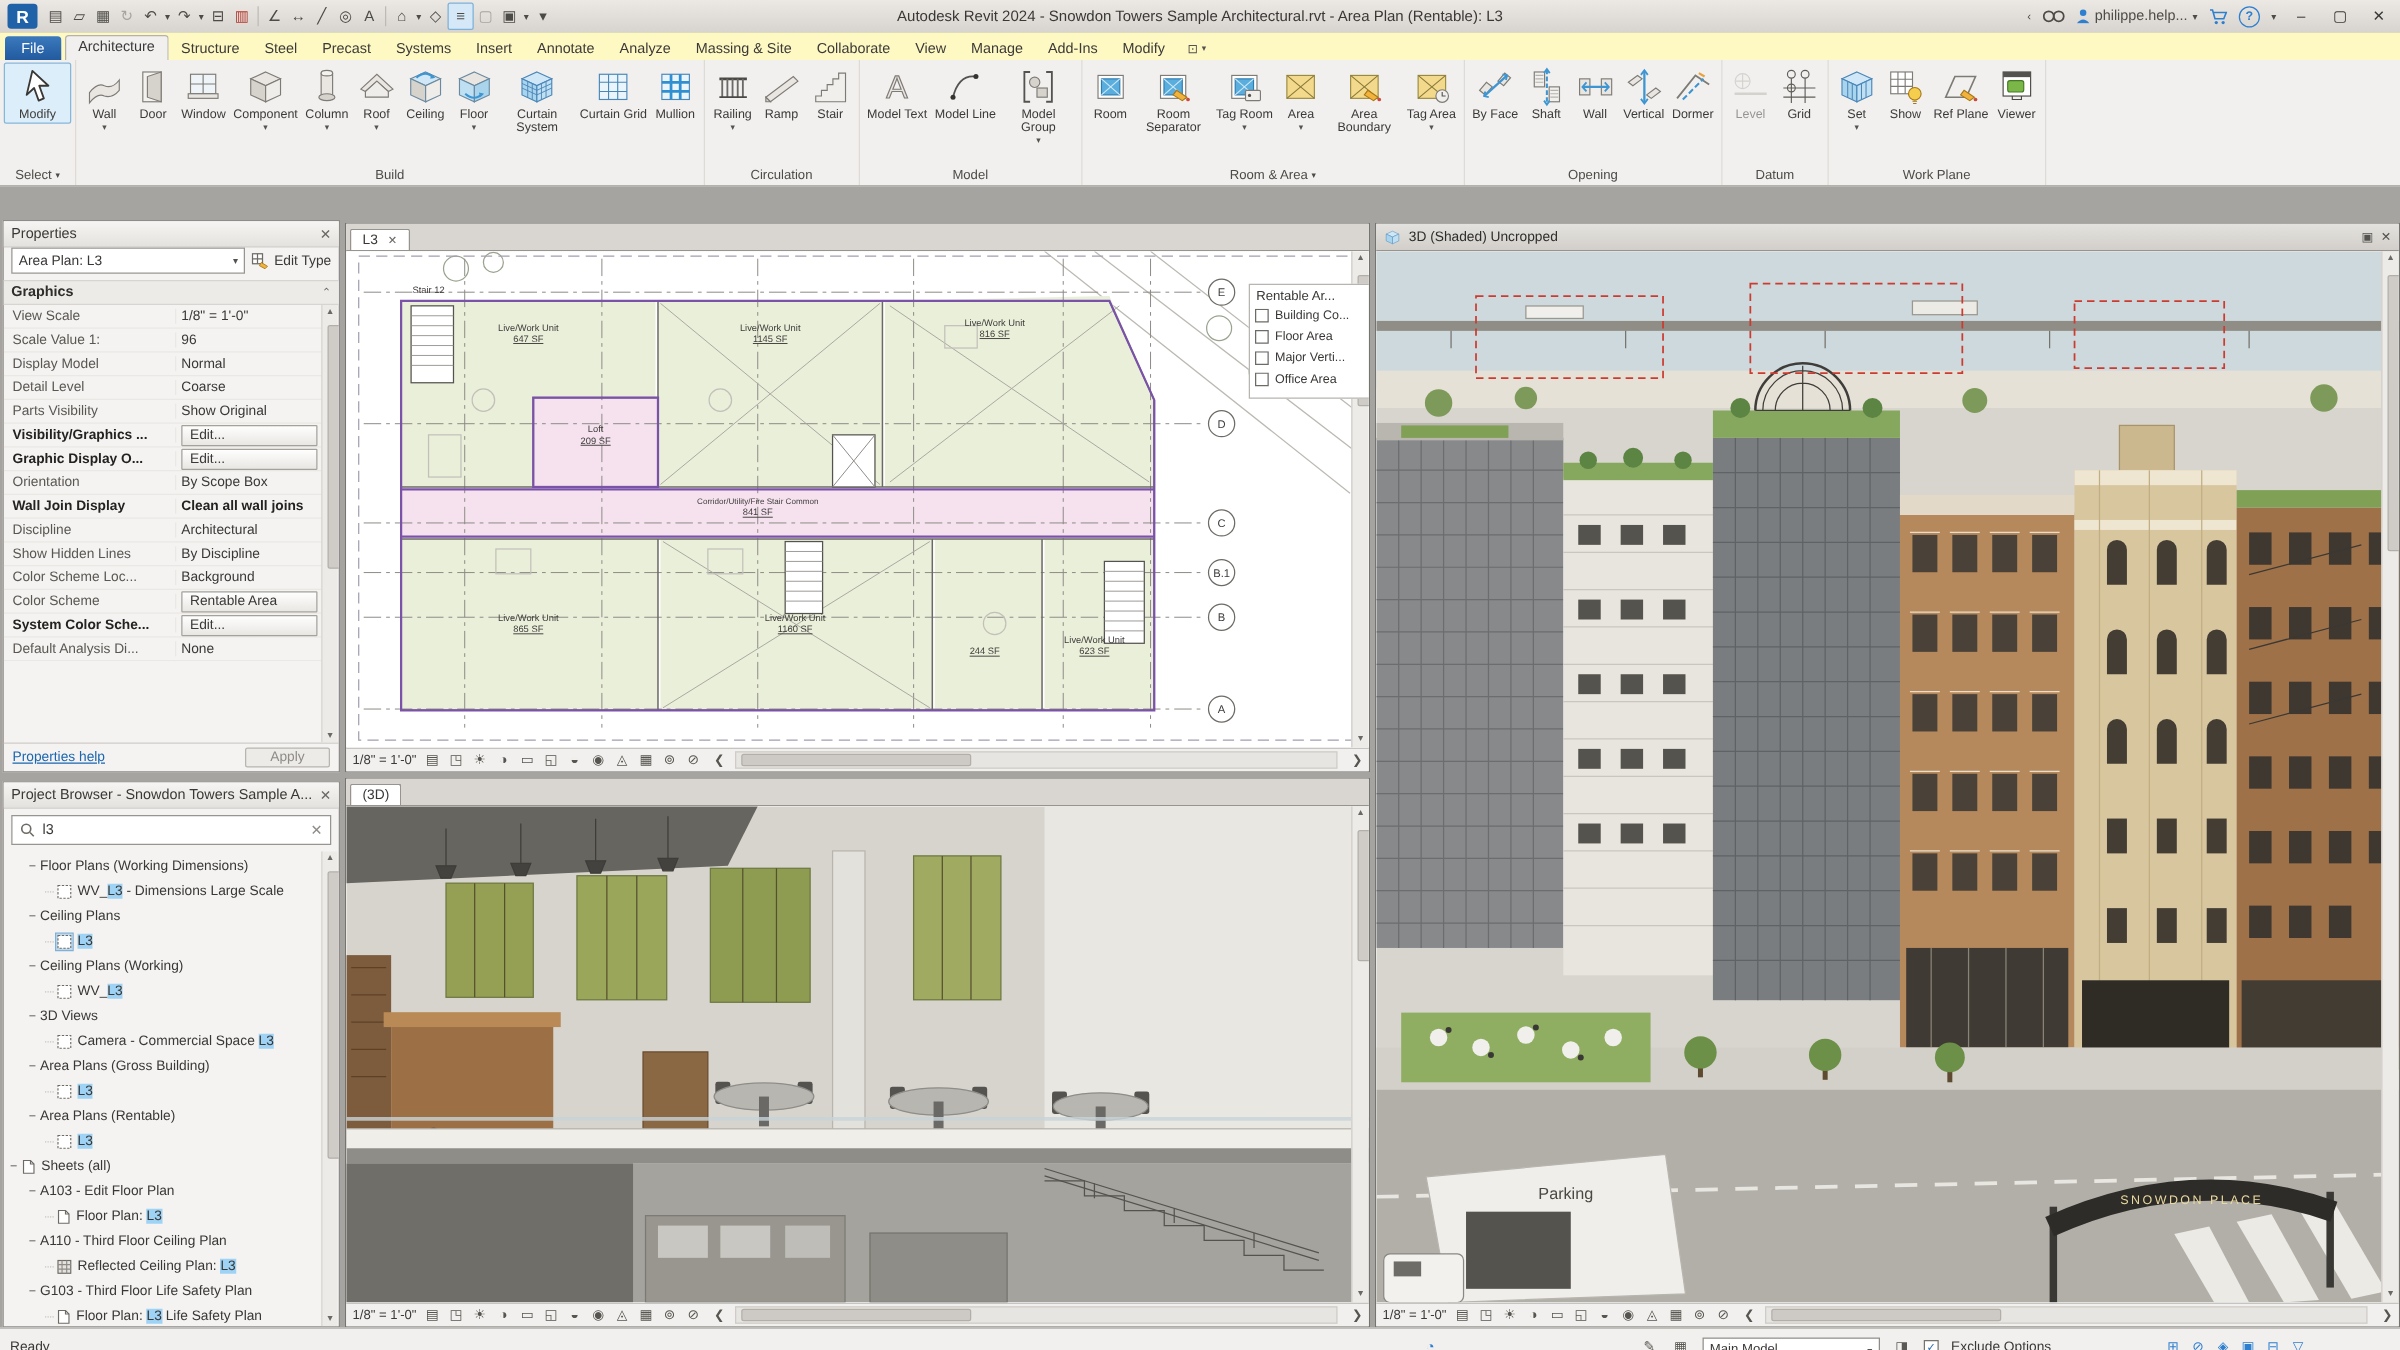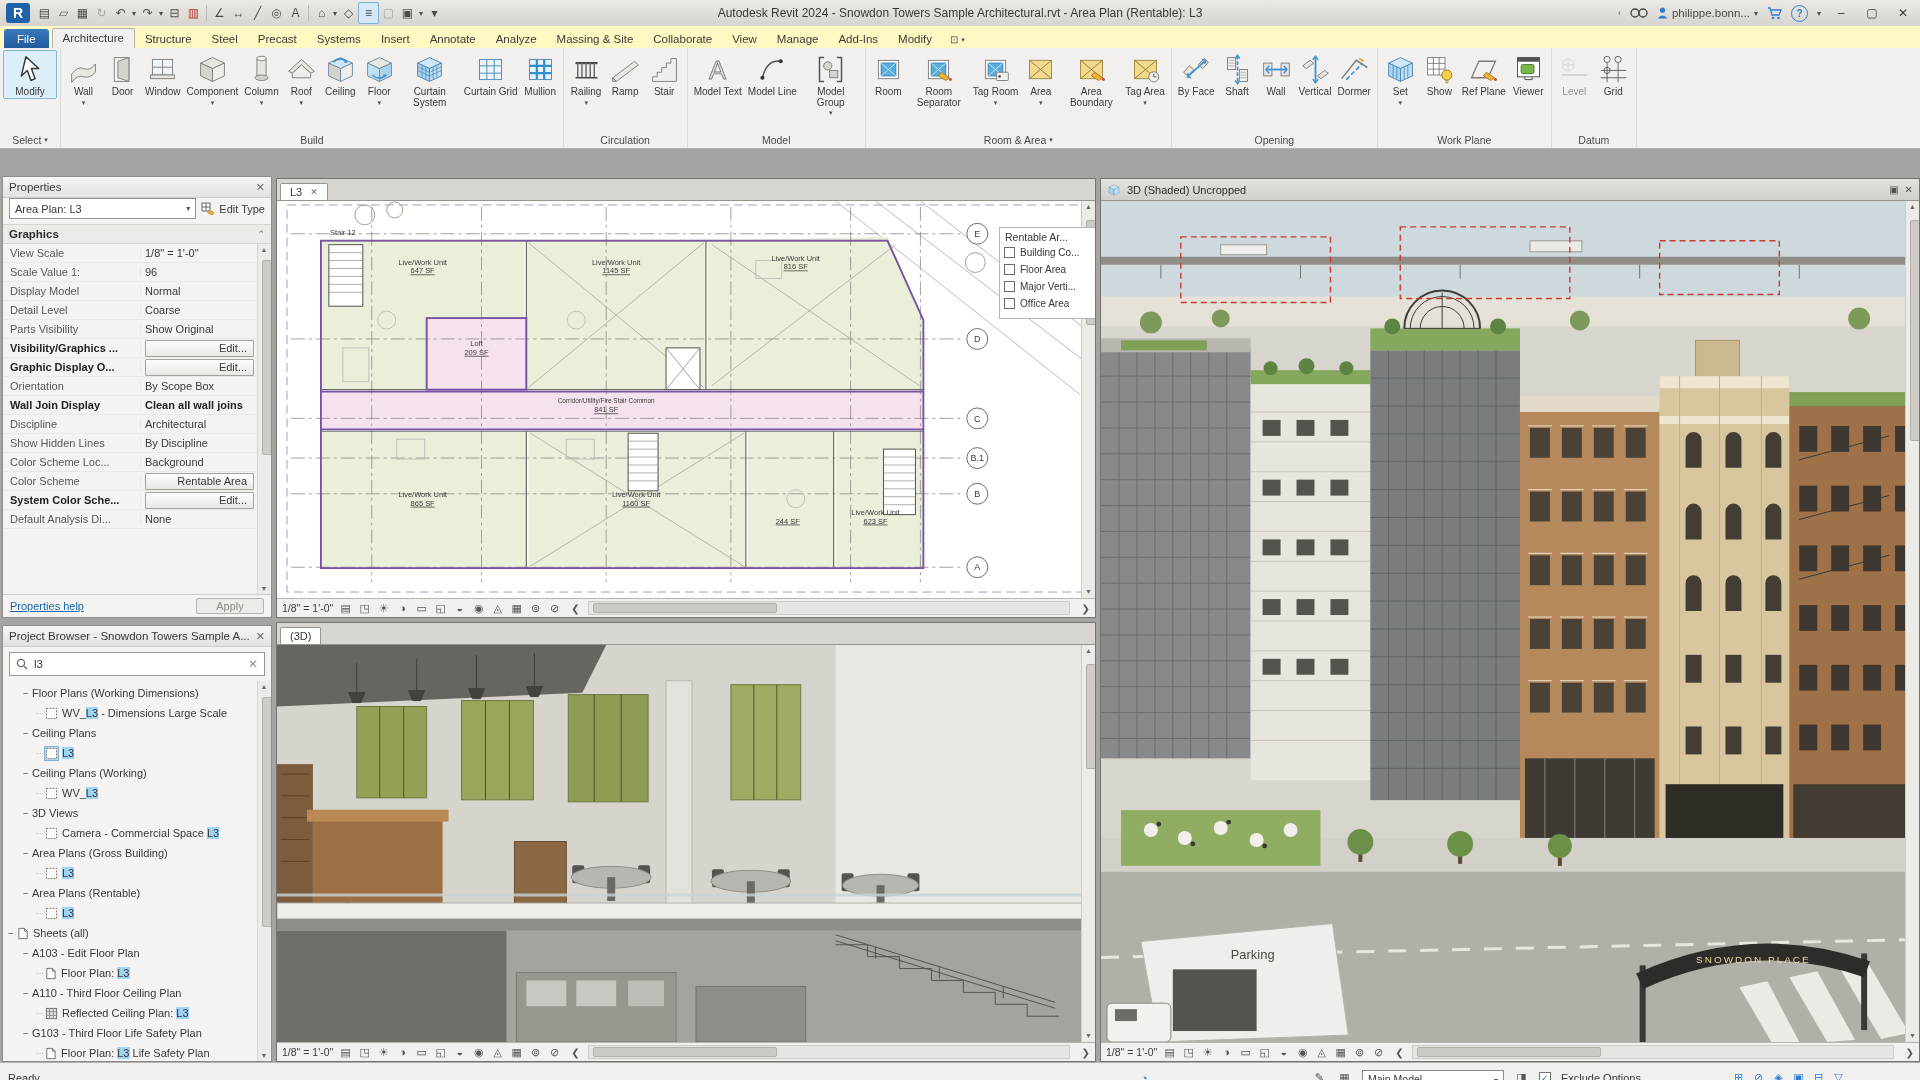--- a/index.html
+++ b/index.html
@@ -55,21 +55,21 @@
   .sechdr{height:18px;display:flex;align-items:center;padding:0 6px;font-size:11.5px;font-weight:bold;color:#2f2d2b;
           border-top:1px solid #d8d5d1;border-bottom:1px solid #d8d5d1;background:#edebe8;flex:none}
   .sechdr .chev{margin-left:auto;font-size:9px;font-weight:normal;color:#6b6966}
   #prop-rows{flex:1;overflow:hidden;margin-right:13px}
   .prow{height:18px;display:flex;border-bottom:1px solid #eae8e4;font-size:11px;align-items:center}
   .plab{width:126px;padding:0 4px 0 7px;color:#5a5753;border-right:1px solid #eae8e4;white-space:nowrap;overflow:hidden;flex:none}
   .plab.b{font-weight:bold;color:#232220}
   .pval{flex:1;padding:0 4px;color:#3a3836;white-space:nowrap;overflow:hidden}
   .pval.b{font-weight:bold;color:#232220}
   .pbtn{flex:1;margin:11px 4px;border:1px solid #a5a29c;background:linear-gradient(#fefefe,#e9e7e3);
-        font-size:11px;color:#3a3836;text-align:right;line-height:13px;border-radius:1px}
+        font-size:11px;color:#3a3836;text-align:left;line-height:13px;border-radius:1px}
   .propfoot{height:22px;display:flex;align-items:center;padding:0 7px;border-top:1px solid #cfccc8;flex:none}
   .phelp{font-size:11px;color:#1a66b0;text-decoration:underline}
   .applybtn{margin-left:auto;width:66px;border:1px solid #b8b5b0;background:#edebe7;color:#8f8c88;
             font-size:11px;text-align:center;padding:1px 0;border-radius:2px}
   .vscroll{position:absolute;right:1px;top:0;bottom:0;width:12px;background:#ecebe8;border-left:1px solid #d8d5d1}
   .vscroll .ar{height:11px;font-size:7px;color:#6b6966;text-align:center;line-height:11px}
   .vscroll .thumb{position:absolute;left:1px;right:1px;background:#cfccc7;border:1px solid #b2afa9;border-radius:2px}
   
   .searchrow{margin:5px 6px;height:22px;border:1px solid #989590;background:#fff;display:flex;align-items:center;
              padding:0 6px;font-size:11.5px;gap:6px;flex:none}
@@ -161,21 +161,21 @@
     <span style="font-size:9px">‹</span>
     <svg width="18" height="12" viewBox="0 0 18 12">
       <circle cx="5" cy="6" r="4" fill="none" stroke="#4d4b47" stroke-width="1.4"></circle>
       <circle cx="13" cy="6" r="4" fill="none" stroke="#4d4b47" stroke-width="1.4"></circle>
     </svg>
     <span class="user">
       <svg width="11" height="12" viewBox="0 0 11 12">
         <circle cx="5.5" cy="3.2" r="2.6" fill="#2f7fd0"></circle>
           <path d="M.5 11.5 Q5.5 5.5 10.5 11.5 Z" fill="#2f7fd0"></path>
       </svg>
-      <span>philippe.bonn...</span>
+      <span>philippe.help...</span>
       <span style="font-size:8px">▾</span>
     </span>
     <svg width="15" height="13" viewBox="0 0 15 13">
       <path d="M1 1 h2 l2 7 h7 l2 -5 H4" fill="none" stroke="#2f7fd0" stroke-width="1.3"></path>
       <circle cx="6" cy="11" r="1.3" fill="#2f7fd0"></circle>
         <circle cx="11.5" cy="11" r="1.3" fill="#2f7fd0"></circle>
     </svg>
     <span class="helpq">?</span>
     <span style="font-size:8px">▾</span>
     <span class="winbtn">–</span>
@@ -491,20 +491,44 @@
           </svg>
           <span class="lbl">Dormer</span>
         </button>
       </div>
       <div class="plabel">
         <span>Opening</span>
       </div>
     </div>
     <div class="panel">
       <div class="pbtns">
+        <button class="rbtn disabled">
+          <svg viewBox="0 0 36 36" width="33" height="33">
+            <circle cx="11" cy="13" r="6.5" fill="none" stroke="#b9b6b0"></circle>
+            <path d="M5 13 H17 M11 7 V19" stroke="#b9b6b0"></path>
+            <path d="M4 24 H32" stroke="#b9b6b0" stroke-width="2"></path>
+          </svg>
+          <span class="lbl">Level</span>
+        </button>
+        <button class="rbtn">
+          <svg viewBox="0 0 36 36" width="33" height="33">
+            <circle cx="11" cy="7" r="3.4" fill="none" stroke="#5f5d58"></circle>
+            <circle cx="23" cy="7" r="3.4" fill="none" stroke="#5f5d58"></circle>
+            <circle cx="11" cy="19" r="3.4" fill="none" stroke="#5f5d58"></circle>
+            <path d="M11 10.5 V32 M23 10.5 V32 M4 19 H32 M4 27 H32" stroke="#5f5d58"></path>
+          </svg>
+          <span class="lbl">Grid</span>
+        </button>
+      </div>
+      <div class="plabel">
+        <span>Datum</span>
+      </div>
+    </div>
+    <div class="panel">
+      <div class="pbtns">
         <button class="rbtn">
           <svg viewBox="0 0 36 36" width="33" height="33">
             <polygon points="18,5 31,11 18,17 5,11" fill="#cfe7f6" stroke="#4a86b8"></polygon>
             <polygon points="5,11 18,17 18,31 5,25" fill="#a8d4ee" stroke="#4a86b8"></polygon>
             <polygon points="31,11 18,17 18,31 31,25" fill="#bfdff2" stroke="#4a86b8"></polygon>
             <path d="M10 13.5 V27 M14 15.5 V29 M22 15.5 V29 M26 13.5 V27" stroke="#4a86b8" stroke-width=".9"></path>
           </svg>
           <span class="lbl">Set</span>
           <span class="drop">▾</span>
         </button>
@@ -530,44 +554,20 @@
             <rect x="6" y="5" width="24" height="21" fill="#fff" stroke="#4a4845"></rect>
             <rect x="6" y="5" width="24" height="4.5" fill="#55534f"></rect>
             <rect x="10" y="12.5" width="14" height="10" rx="2" fill="#7ab648" stroke="#447a24"></rect>
             <path d="M14 26 v3 h8 v-3" fill="none" stroke="#4a4845"></path>
           </svg>
           <span class="lbl">Viewer</span>
         </button>
       </div>
       <div class="plabel">
         <span>Work Plane</span>
-      </div>
-    </div>
-    <div class="panel">
-      <div class="pbtns">
-        <button class="rbtn disabled">
-          <svg viewBox="0 0 36 36" width="33" height="33">
-            <circle cx="11" cy="13" r="6.5" fill="none" stroke="#b9b6b0"></circle>
-            <path d="M5 13 H17 M11 7 V19" stroke="#b9b6b0"></path>
-            <path d="M4 24 H32" stroke="#b9b6b0" stroke-width="2"></path>
-          </svg>
-          <span class="lbl">Level</span>
-        </button>
-        <button class="rbtn">
-          <svg viewBox="0 0 36 36" width="33" height="33">
-            <circle cx="11" cy="7" r="3.4" fill="none" stroke="#5f5d58"></circle>
-            <circle cx="23" cy="7" r="3.4" fill="none" stroke="#5f5d58"></circle>
-            <circle cx="11" cy="19" r="3.4" fill="none" stroke="#5f5d58"></circle>
-            <path d="M11 10.5 V32 M23 10.5 V32 M4 19 H32 M4 27 H32" stroke="#5f5d58"></path>
-          </svg>
-          <span class="lbl">Grid</span>
-        </button>
-      </div>
-      <div class="plabel">
-        <span>Datum</span>
       </div>
     </div>
   </div>
 
 <div id="properties" class="palette">
   <div class="palhdr">
     <span>Properties</span>
     <span class="x">✕</span>
   </div>
   <div class="instrow">

